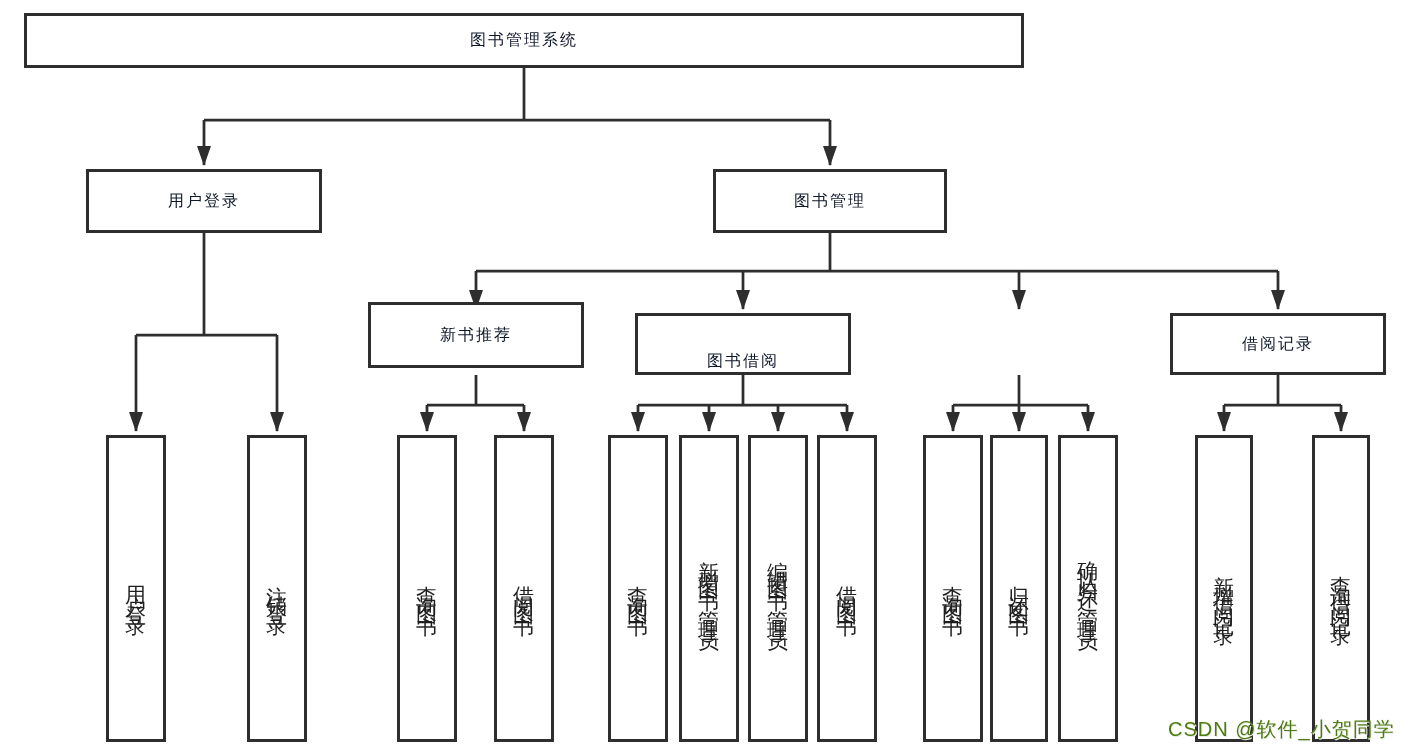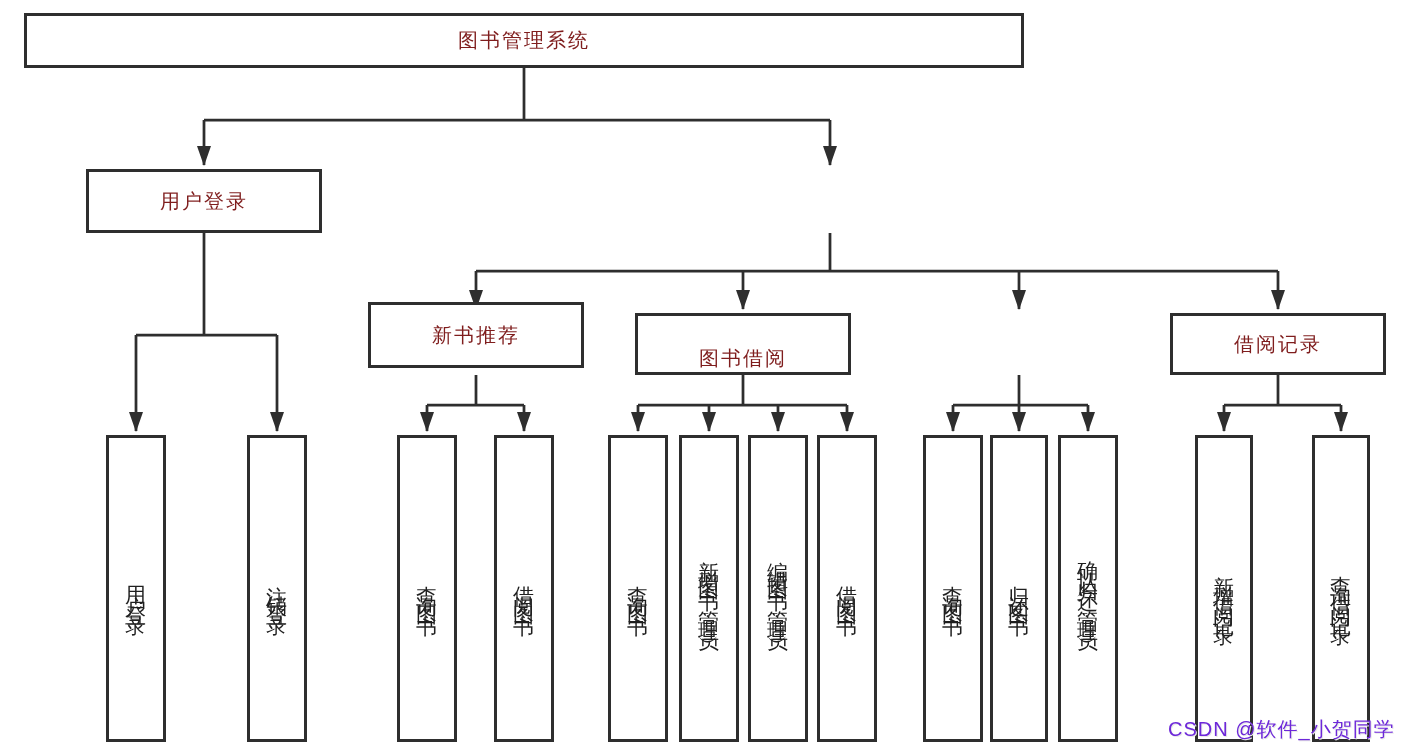--- a/index.html
+++ b/index.html
@@ -25,22 +25,22 @@
     position: absolute;
     box-sizing: border-box;
     border: 3px solid #2e2e2e;
     background: #ffffff;
     display: flex;
     align-items: center;
     justify-content: center;
     z-index: 2;
   }
   .node .hlabel {
-    font-size: 20px;
-    color: #7f1d1d;
+    font-size: 16px;
+    color: #0f172a;
     letter-spacing: 2px;
     white-space: nowrap;
   }
   .leaf .vlabel {
     writing-mode: vertical-rl;
     text-orientation: mixed;
     font-size: 21px;
     color: #1f1f1f;
     letter-spacing: 10px;
     line-height: 1;
@@ -67,21 +67,21 @@
   #l-d2 { left: 990px;  top: 435px; width: 58px; height: 307px; }
   #l-d3 { left: 1058px; top: 435px; width: 60px; height: 307px; }
   #l-e1 { left: 1195px; top: 435px; width: 58px; height: 307px; }
   #l-e2 { left: 1312px; top: 435px; width: 58px; height: 307px; }
   #watermark {
     position: absolute;
     left: 1168px;
     top: 716px;
     z-index: 3;
     font-size: 20px;
-    color: #6d28d9;
+    color: #4d7c0f;
     letter-spacing: 1px;
     white-space: nowrap;
     text-shadow: 1px 1px 0 #e8e8e8;
   }
 </style>
 </head>
 <body>
 
 <div id="canvas">
 
@@ -134,20 +134,23 @@
       <path d="M1341,405 V431" marker-end="url(#arw)"></path>
     </g>
   </svg>
 
   <div class="node" id="n-root">
     <span class="hlabel">图书管理系统</span>
   </div>
   <div class="node" id="n-login">
     <span class="hlabel">用户登录</span>
   </div>
+  <div class="node" id="n-mgmt">
+    <span class="hlabel">图书管理</span>
+  </div>
   <div class="node" id="n-rec">
     <span class="hlabel">新书推荐</span>
   </div>
   <div class="node" id="n-bor">
     <span class="hlabel">图书借阅</span>
   </div>
   <div class="node" id="n-hist">
     <span class="hlabel">借阅记录</span>
   </div>
 

